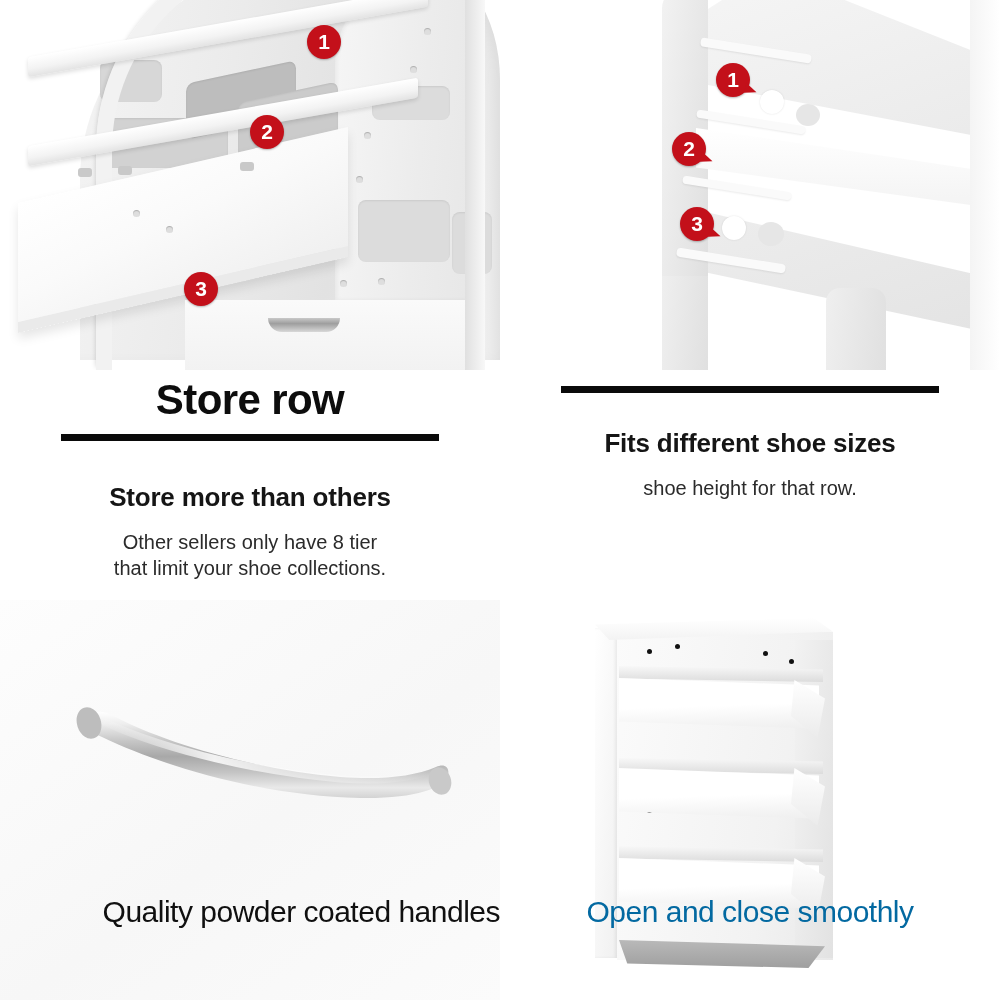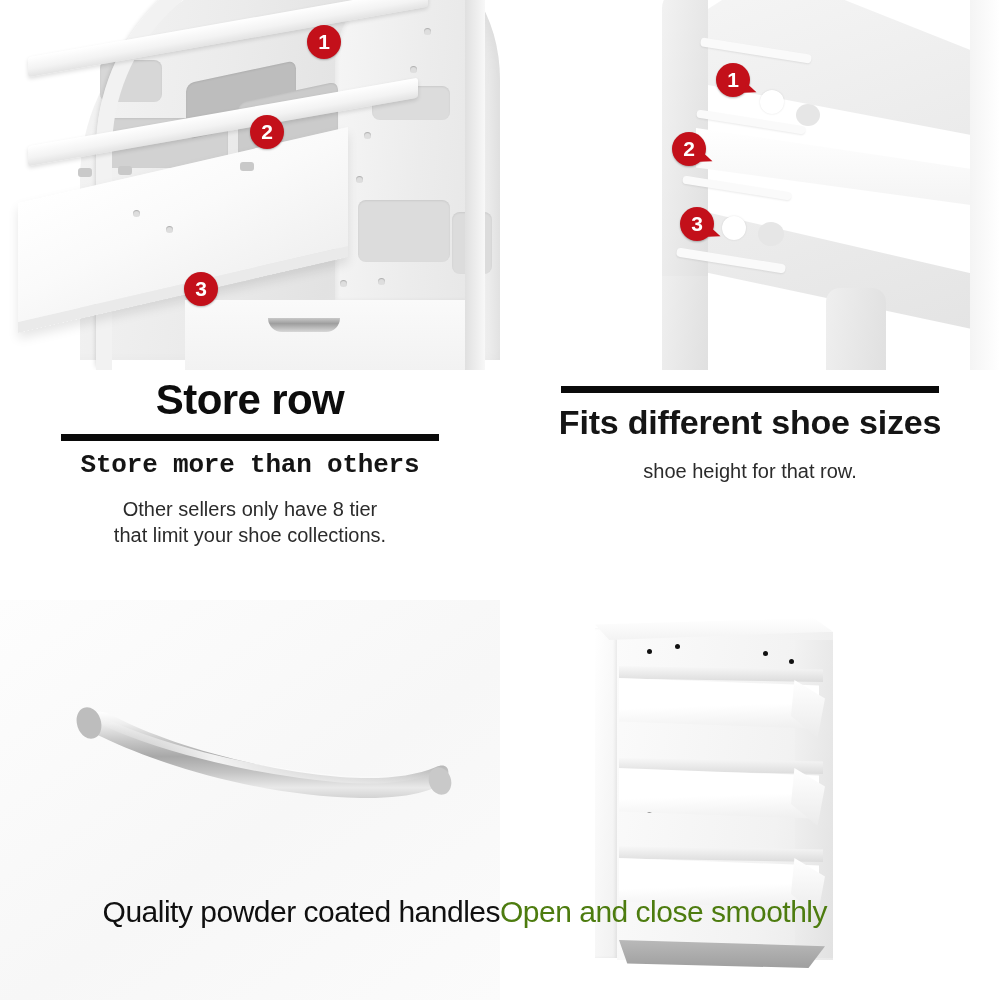--- a/index.html
+++ b/index.html
@@ -133,26 +133,26 @@
     font-family:"Liberation Sans", sans-serif;
     font-weight:bold; color:#151515; letter-spacing:-0.2px;
   }
   .desc{
     font-family:"Liberation Sans", sans-serif;
     font-weight:normal; color:#2b2b2b; line-height:1.32;
   }
 
   .tl-txt .headline{ font-size:42px; }
   .tl-txt .rule{ width:378px; }
-  .tl-txt .sub{ font-size:26px; margin-top:9px;font-family:Liberation Mono, monospace; }
+  .tl-txt .sub{ font-size:26px; margin-top:41px; }
   .tl-txt .desc{ font-size:20px; margin-top:16px; }
 
   .tr-txt .headline{ font-size:42px; }
   .tr-txt .rule{ width:378px; }
-  .tr-txt .sub{ font-size:34px; margin-top:10px; }
+  .tr-txt .sub{ font-size:26px; margin-top:35px; }
   .tr-txt .desc{ font-size:20px; margin-top:16px; }
 
   
   .handle-wrap{ position:absolute; left:40px; top:85px; width:425px; height:140px; }
   .handle-svg{position:absolute;left:0;top:0;}
   .cap-bl{
     position:absolute;left:0;top:295px;width:500px;text-align:right;
     font-family:"Liberation Sans", sans-serif;
     font-weight:normal;font-size:30px;color:#101010;letter-spacing:-0.5px;
   }
@@ -193,23 +193,23 @@
     background:linear-gradient(#ffffff,#ebebeb);
     clip-path:polygon(10% 0%, 100% 32%, 78% 100%, 0% 62%);
   }
   .cab-base{
     position:absolute;left:24px;top:322px;width:206px;height:28px;
     background:linear-gradient(#b9b9b9,#9f9f9f);
     clip-path:polygon(0% 0%, 100% 22%, 92% 100%, 4% 84%);
   }
   .cab-dot{position:absolute;width:5px;height:5px;border-radius:50%;background:#111;}
   .cap-br{
-    position:absolute;left:0;top:295px;width:500px;text-align:left;
-    font-family:"Liberation Sans", sans-serif;
-    font-weight:normal;font-size:30px;color:#4d7c0f;letter-spacing:-0.5px;
+    position:absolute;left:0;top:295px;width:500px;text-align:center;
+    font-family:"Liberation Sans", sans-serif;
+    font-weight:normal;font-size:30px;color:#0369a1;letter-spacing:-0.5px;
   }
 </style>
 </head>
 <body>
 
 <div id="page">
 
   <div class="quad q-tl">
 
     <div class="photo">

